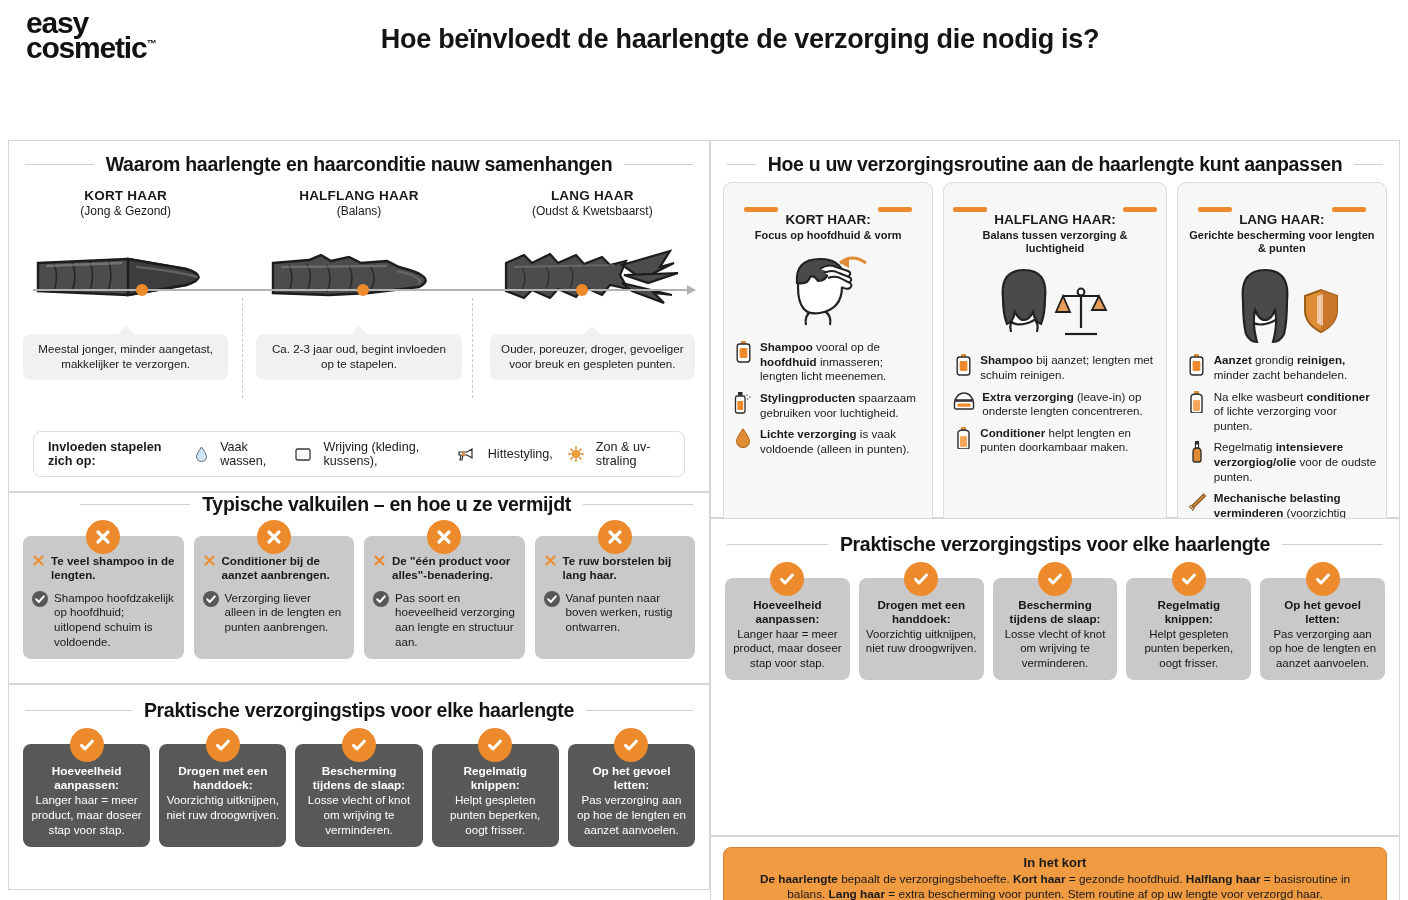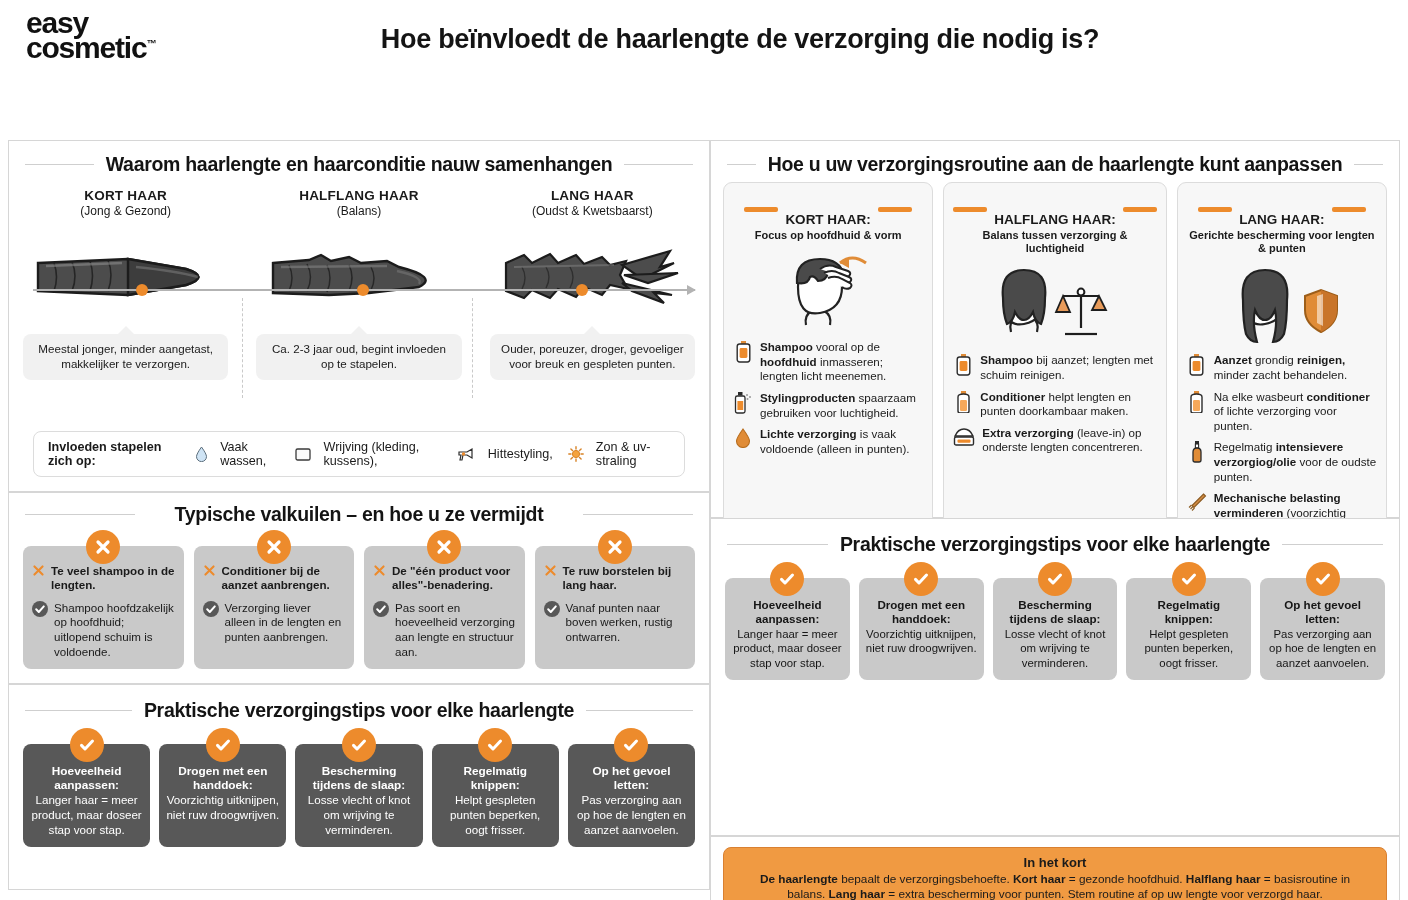--- a/index.html
+++ b/index.html
@@ -15,21 +15,21 @@
   .header { height:90px; position:relative; }
   .logo { position:absolute; left:26px; top:10px; line-height:0.84; font-weight:bold; font-size:30px; letter-spacing:-1.2px; color:#111; }
   .logo .tm { font-size:10px; vertical-align:super; letter-spacing:0; }
   .maintitle { position:absolute; left:300px; top:24px; width:880px; text-align:center; font-size:27px; font-weight:bold; letter-spacing:-.3px; color:#141414; }
 
   
   .frame { position:absolute; left:8px; top:140px; width:1392px; height:750px; }
   .panel { position:absolute; border:1px solid #d6d6d6; background:#fff; }
 
   
-  .sechead { display:flex; align-items:center; justify-content:space-between; gap:12px; padding:0 16px; }
+  .sechead { display:flex; align-items:center; justify-content:flex-end; gap:12px; padding:0 16px; }
   .sechead .rule { flex:1 1 auto; height:1px; background:#cfcfcf; max-width:110px; }
   .sechead h2 { font-size:19.5px; font-weight:bold; letter-spacing:-.3px; white-space:nowrap; color:#141414; }
 
   
   #p-why { left:0; top:0; width:702px; height:352px; }
   .lenrow { display:flex; margin-top:12px; }
   .lencol { flex:1; text-align:center; position:relative; }
   .lencol h3 { font-size:13.5px; font-weight:bold; letter-spacing:.2px; }
   .lencol .sub { font-size:12px; margin-top:1px; }
   .axis { position:absolute; left:24px; right:14px; top:101px; height:2px; background:#b3b3b3; }
@@ -314,37 +314,37 @@
               <svg width="15" height="22" viewBox="0 0 15 22">
                   <rect x="5" y="0" width="5" height="3" fill="#E08C37"></rect>
                   <rect x="1.2" y="3" width="12.6" height="18" rx="2.4" fill="#fff" stroke="#2b2b2b" stroke-width="1.4"></rect>
                   <rect x="3.6" y="7" width="7.8" height="10" rx="1.4" fill="#ED8B2C"></rect>
                 </svg>
             </span>
             <span class="tx"><b>Shampoo</b><span> bij aanzet; lengten met schuim reinigen.</span></span>
           </div>
           <div class="rli">
             <span class="gl">
+              <svg width="22" height="20" viewBox="0 0 22 20">
+                  <path d="M2 9 q3-7 9-7 t9 7Z" fill="#fff" stroke="#2b2b2b" stroke-width="1.4"></path>
+                  <rect x="1.5" y="10" width="19" height="8" rx="1.6" fill="#fff" stroke="#2b2b2b" stroke-width="1.4"></rect>
+                  <rect x="4.5" y="12.4" width="13" height="3.4" rx="1" fill="#ED8B2C"></rect>
+                </svg>
+            </span>
+            <span class="tx"><b>Extra verzorging</b><span> (leave-in) op onderste lengten concentreren.</span></span>
+          </div>
+          <div class="rli">
+            <span class="gl">
               <svg width="15" height="22" viewBox="0 0 15 22">
                   <rect x="5" y="0" width="5" height="3" fill="#E08C37"></rect>
                   <path d="M2 6 q0-3 5.5-3 t5.5 3 v14 a2 2 0 0 1-2 2 h-7 a2 2 0 0 1-2-2Z" fill="#fff" stroke="#2b2b2b" stroke-width="1.4"></path>
                   <rect x="4" y="9" width="7" height="11" rx="1.2" fill="#F5A85A"></rect>
                 </svg>
             </span>
             <span class="tx"><b>Conditioner</b><span> helpt lengten en punten doorkambaar maken.</span></span>
-          </div>
-          <div class="rli">
-            <span class="gl">
-              <svg width="22" height="20" viewBox="0 0 22 20">
-                  <path d="M2 9 q3-7 9-7 t9 7Z" fill="#fff" stroke="#2b2b2b" stroke-width="1.4"></path>
-                  <rect x="1.5" y="10" width="19" height="8" rx="1.6" fill="#fff" stroke="#2b2b2b" stroke-width="1.4"></rect>
-                  <rect x="4.5" y="12.4" width="13" height="3.4" rx="1" fill="#ED8B2C"></rect>
-                </svg>
-            </span>
-            <span class="tx"><b>Extra verzorging</b><span> (leave-in) op onderste lengten concentreren.</span></span>
           </div>
         </div>
       </div>
 
       <div class="rcard">
         <div class="rcap">
           <span class="bar"></span>
           <span class="t">LANG HAAR:</span>
           <span class="bar"></span>
         </div>
@@ -401,21 +401,21 @@
                 </svg>
             </span>
             <span class="tx"><b>Mechanische belasting verminderen</b><span> (voorzichtig kammen, drogen).</span></span>
           </div>
         </div>
       </div>
     </div>
   </div>
 
   <div class="panel" id="p-pit">
-    <div class="sechead" style="margin-top:10px;">
+    <div class="sechead" style="">
       <span class="rule"></span>
       <h2>Typische valkuilen – en hoe u ze vermijdt</h2>
       <span class="rule"></span>
     </div>
     <div class="pitrow">
       <div class="pit">
         <span class="badge">
             <svg width="16" height="16" viewBox="0 0 16 16">
               <path d="M3 3 L13 13 M13 3 L3 13" stroke="#fff" stroke-width="3.2" stroke-linecap="round"></path>
             </svg>

